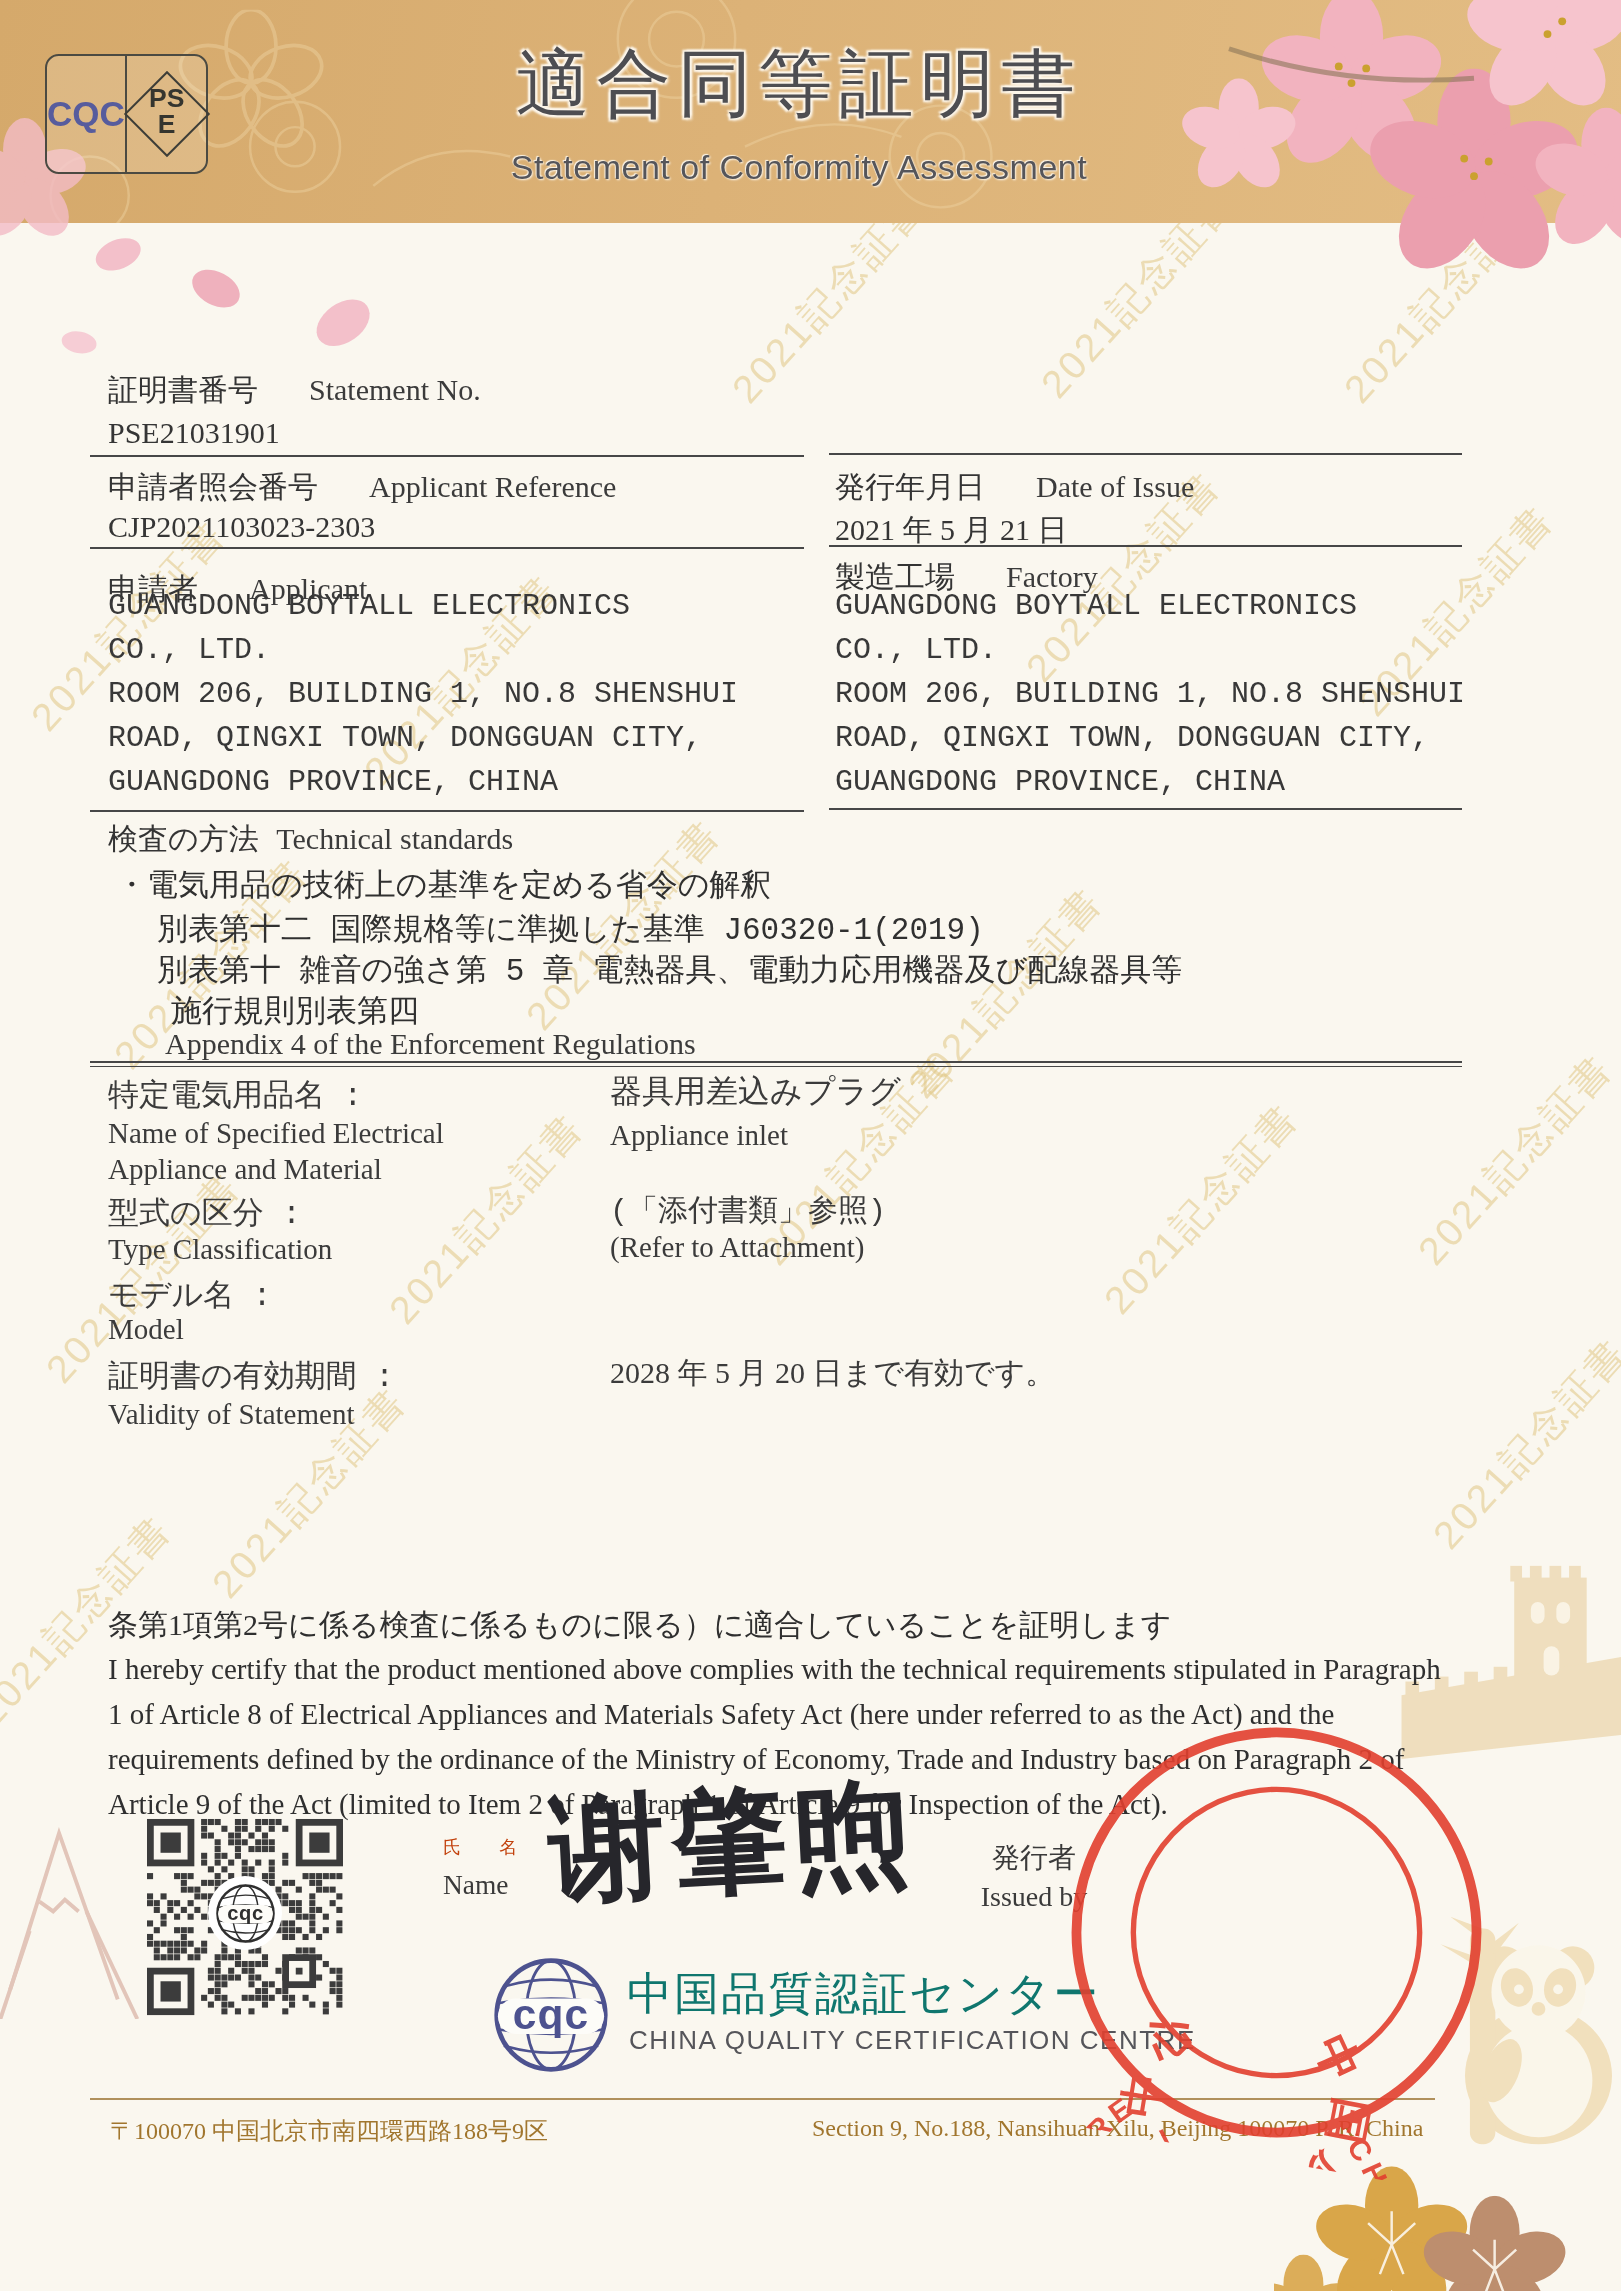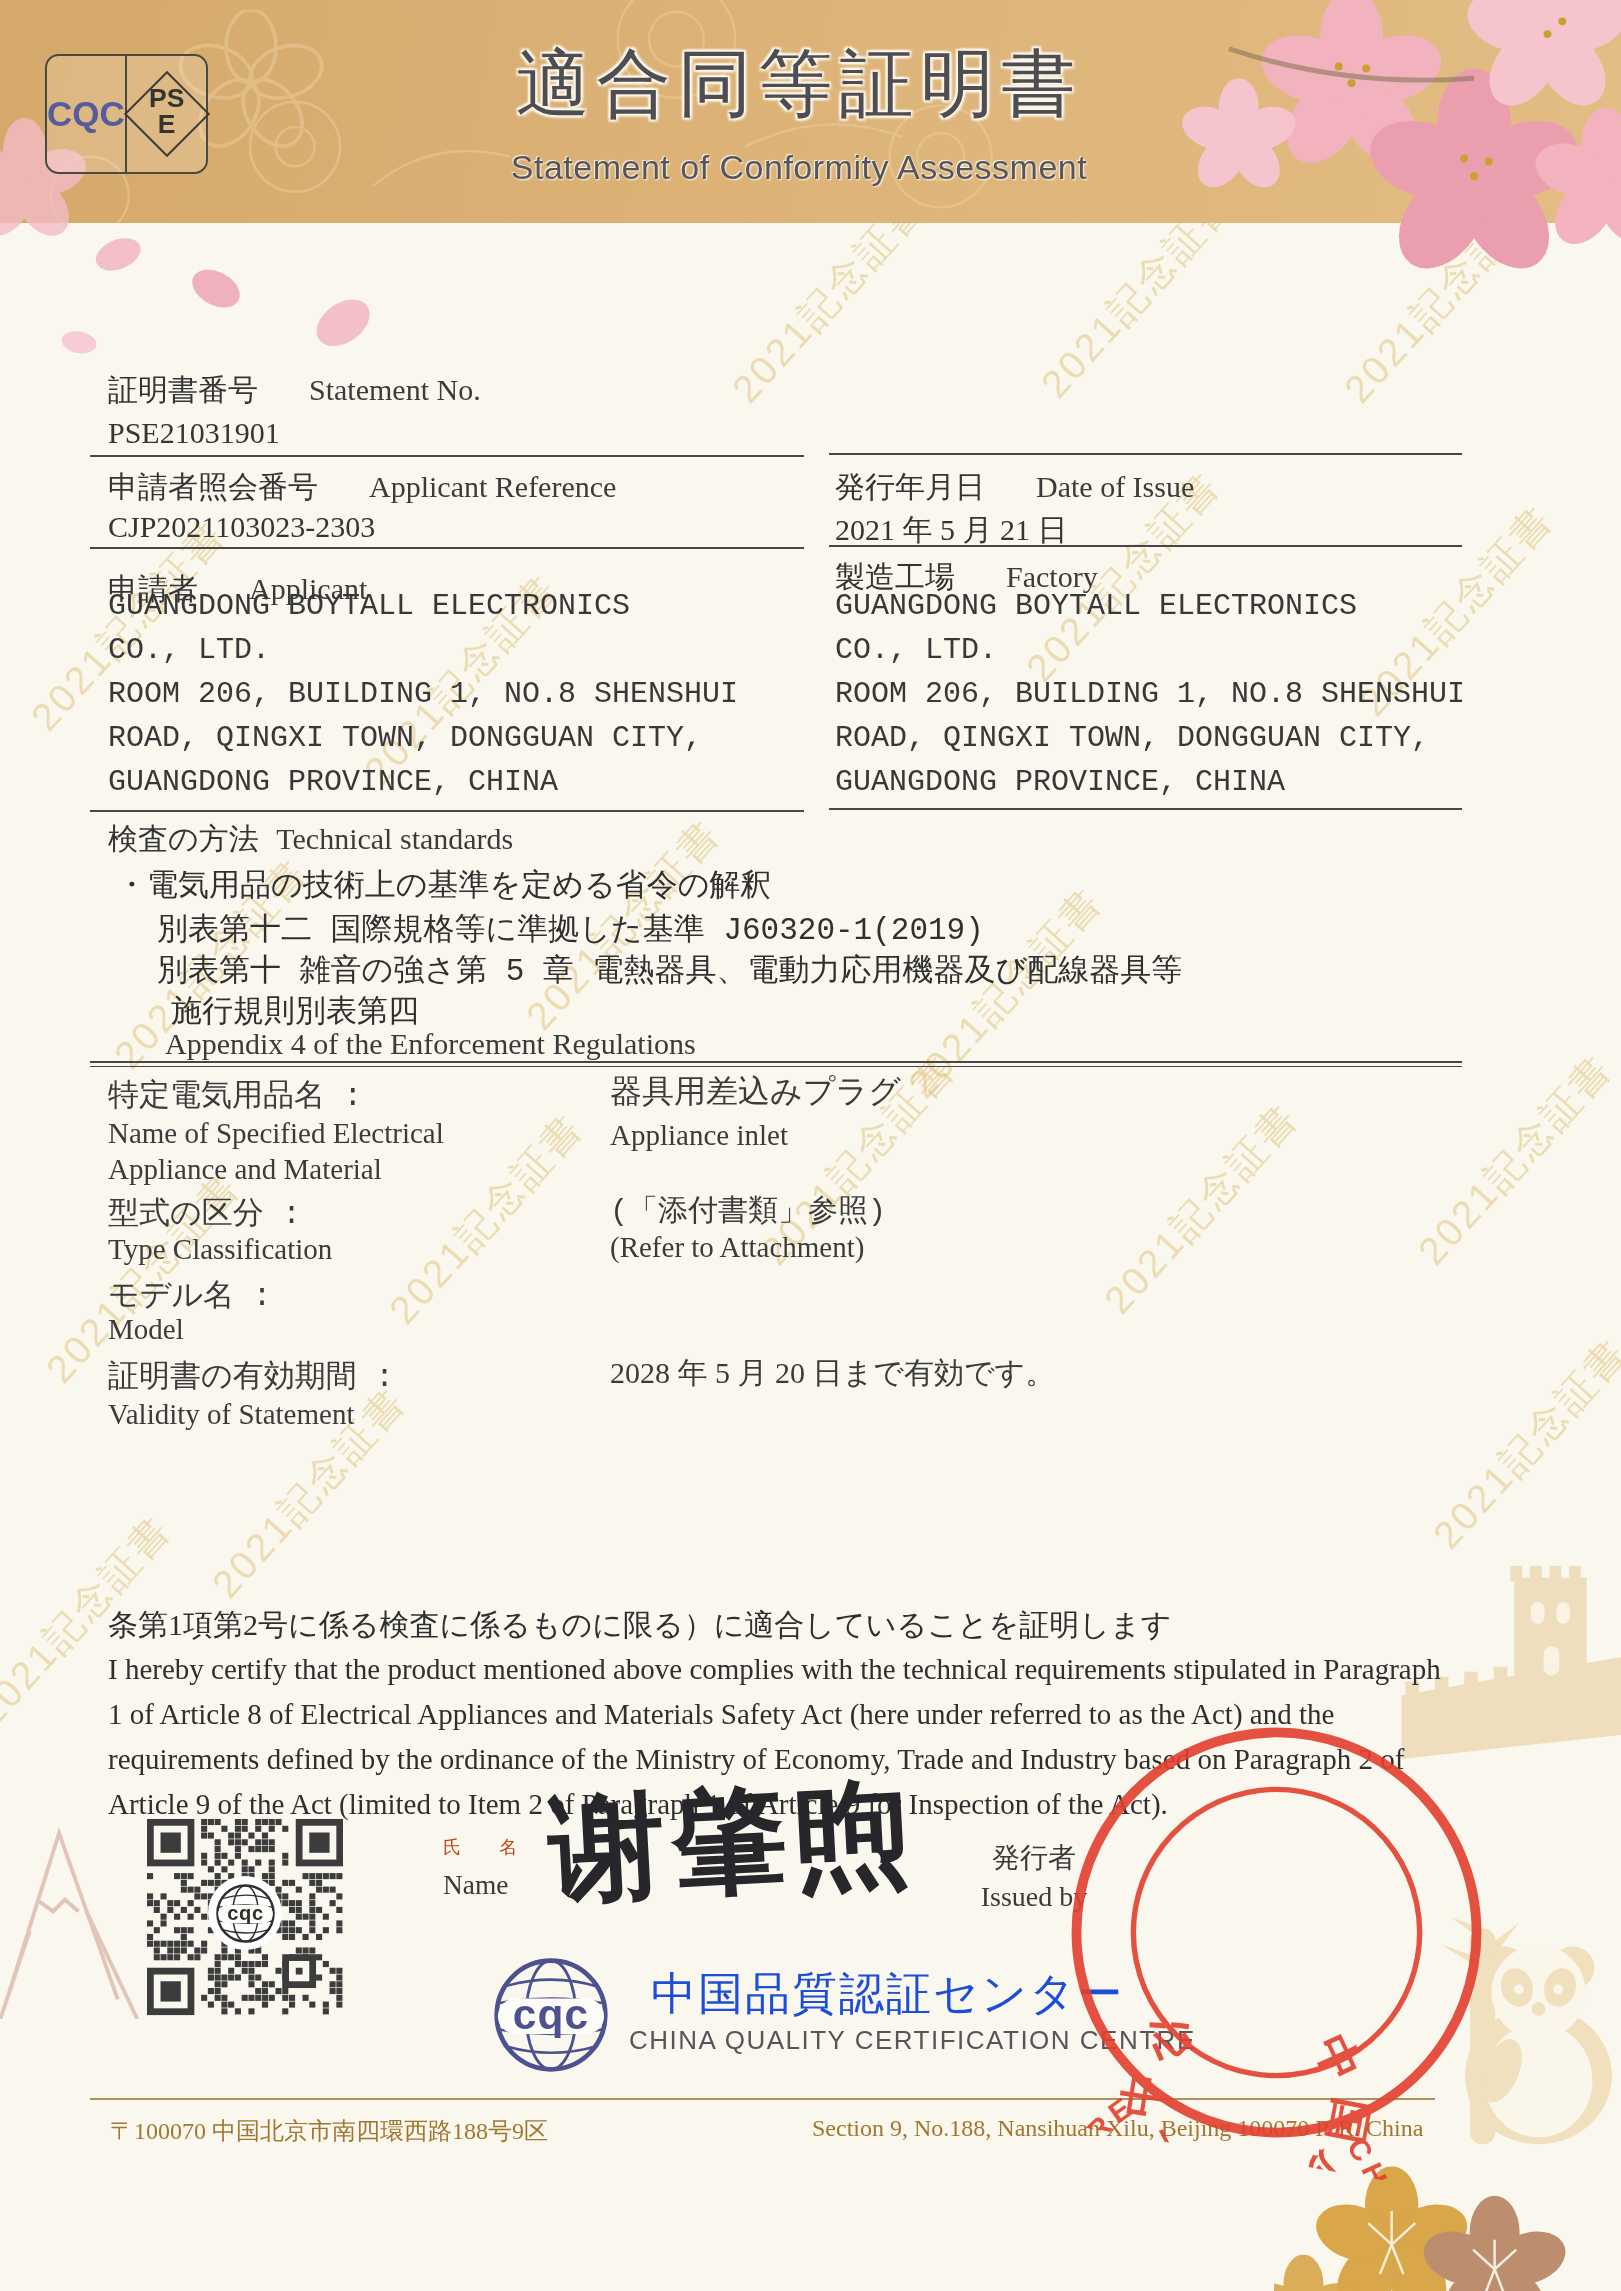--- a/index.html
+++ b/index.html
@@ -36,21 +36,21 @@
   .lab .en{margin-left:51px;font-family:"Liberation Serif",serif;color:#3b3b3b;}
   .val{font-family:"Liberation Serif",serif;font-size:30px;color:#353535;}
   .hline{position:absolute;height:0;border-top:2.5px solid #474747;}
   .addr{font-family:Liberation Mono, monospace;font-size:30px;line-height:44px;color:#383838;}
   .tech{font-size:31px;color:#303030;}
   .decl-jp{font-family:"Liberation Serif",serif;font-size:30px;color:#2f2f2f;white-space:nowrap;}
   .decl-en{font-family:"Liberation Serif",serif;font-size:29px;color:#2f2f2f;white-space:nowrap;}
   
   .sig-name{font-family:"Liberation Serif",serif;font-size:116px;color:#26262b;letter-spacing:5.9px;
             transform:rotate(-3deg);font-weight:bold;}
-  .issuer-jp{font-size:45px;color:#1d4ed8;letter-spacing:2px;margin-left:24px;}
+  .issuer-jp{font-size:45px;color:#0f766e;letter-spacing:2px;}
   .issuer-en{font-size:26px;color:#55555a;letter-spacing:1.5px;}
   .footer-line{position:absolute;left:90px;top:2098px;width:1345px;border-top:2.9px solid #b0905c;}
   .footer-txt{font-family:"Liberation Serif",serif;font-size:24px;color:#a1762e;}
   .qr-wrap{position:absolute;left:147px;top:1811px;width:196px;height:210px;}
   .qr-globe{position:absolute;left:61px;top:65px;width:74px;height:74px;background:#fff;border-radius:50%;
             display:flex;align-items:center;justify-content:center;}
   .stamp{position:absolute;left:1051px;top:1707px;width:451px;height:451px;z-index:5;
          transform:rotate(10deg);opacity:.9;}
   .deco{pointer-events:none;}
 </style>

